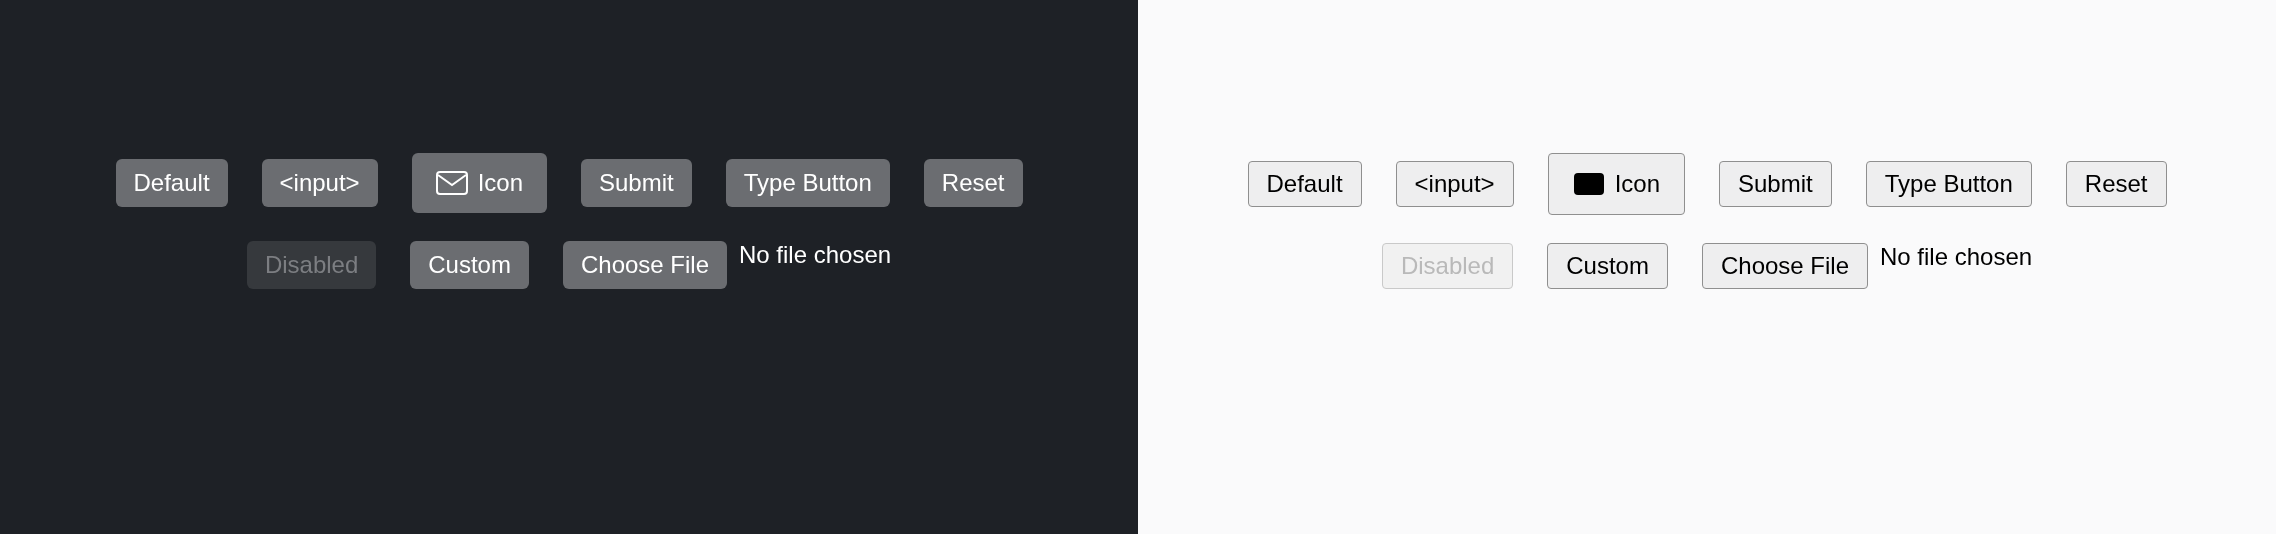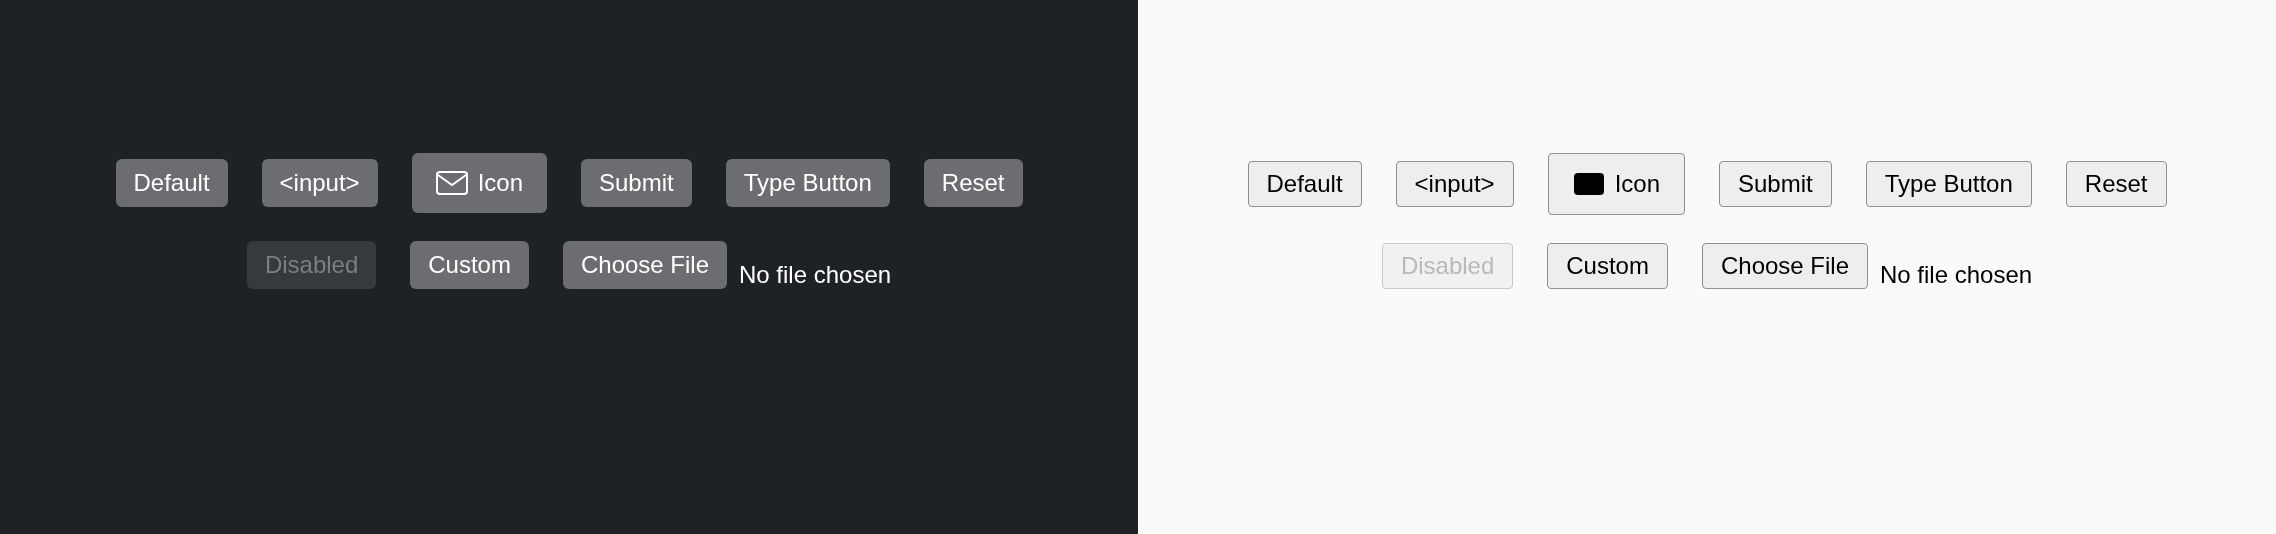--- a/index.html
+++ b/index.html
@@ -63,21 +63,21 @@
     }
     .light .btn.tall { padding: 16px 24px; }
     .light .btn.disabled {
       color: #b9b9b9;
       border-color: #c9c9c9;
       background: #f1f1f1;
       cursor: default;
     }
     .light .file-label { color: #000; font-size: 24px; }
 
-    .file-group { display: inline-flex; align-items: flex-end; gap: 12px; }
+    .file-group { display: inline-flex; align-items: flex-start; gap: 12px; }
 
     .icon-slot { display: inline-flex; width: 32px; height: 24px; align-items: center; justify-content: center; }
     .icon-square { width: 30px; height: 22px; background: #000; border-radius: 4px; display: inline-block; }
   </style>
 </head>
 <body>
 
 <div class="panel dark">
   <div class="row">
     <button class="btn">Default</button>

